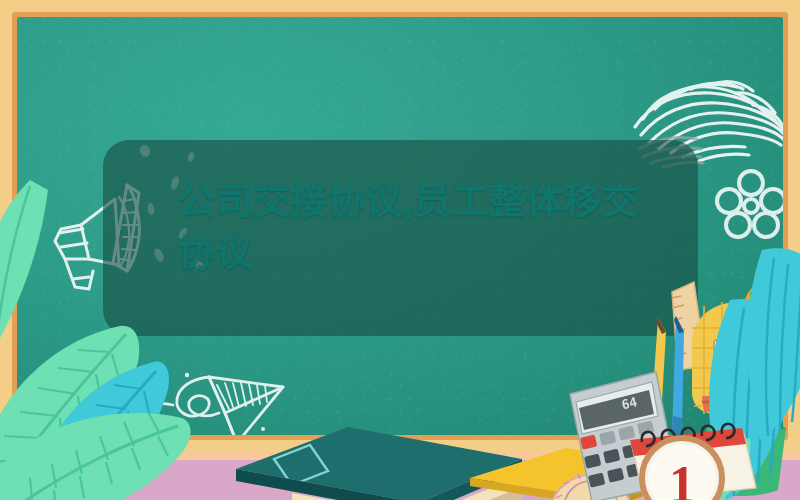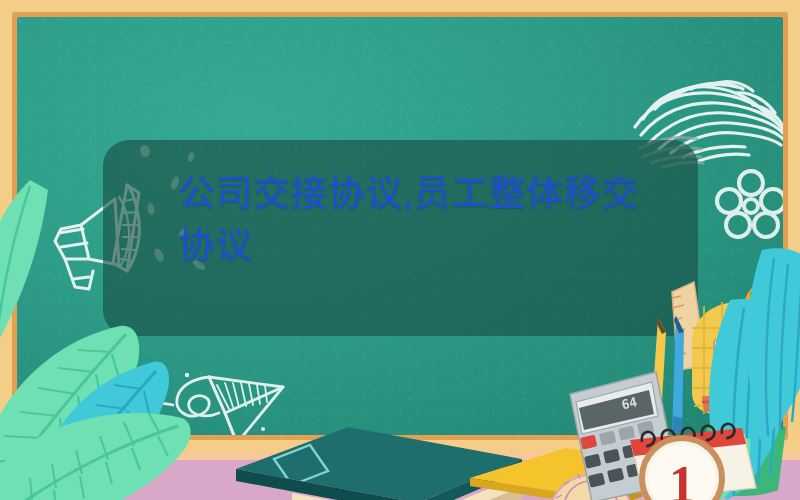--- a/index.html
+++ b/index.html
@@ -66,26 +66,26 @@
   
   .title-panel{
     position:absolute;
     left:103px;top:140px;
     width:595px;height:196px;
     background:rgba(25,78,68,0.62);
     border-radius:26px;
   }
   .title-text{
     position:absolute;
-    left:178px;top:168px;
+    left:178px;top:176px;
     width:470px;
     font-size:37px;
     line-height:52px;
-    font-weight:400;
-    color:#1d4ed8;
+    font-weight:700;
+    color:#0f766e;
     letter-spacing:0.5px;
     text-shadow:0 1px 2px rgba(0,0,0,.18);
     white-space:pre-wrap;
   }
 
   
   .obj{position:absolute;}
 
   
   .leaf-bl-1{left:-30px;top:320px;width:190px;height:180px;}

